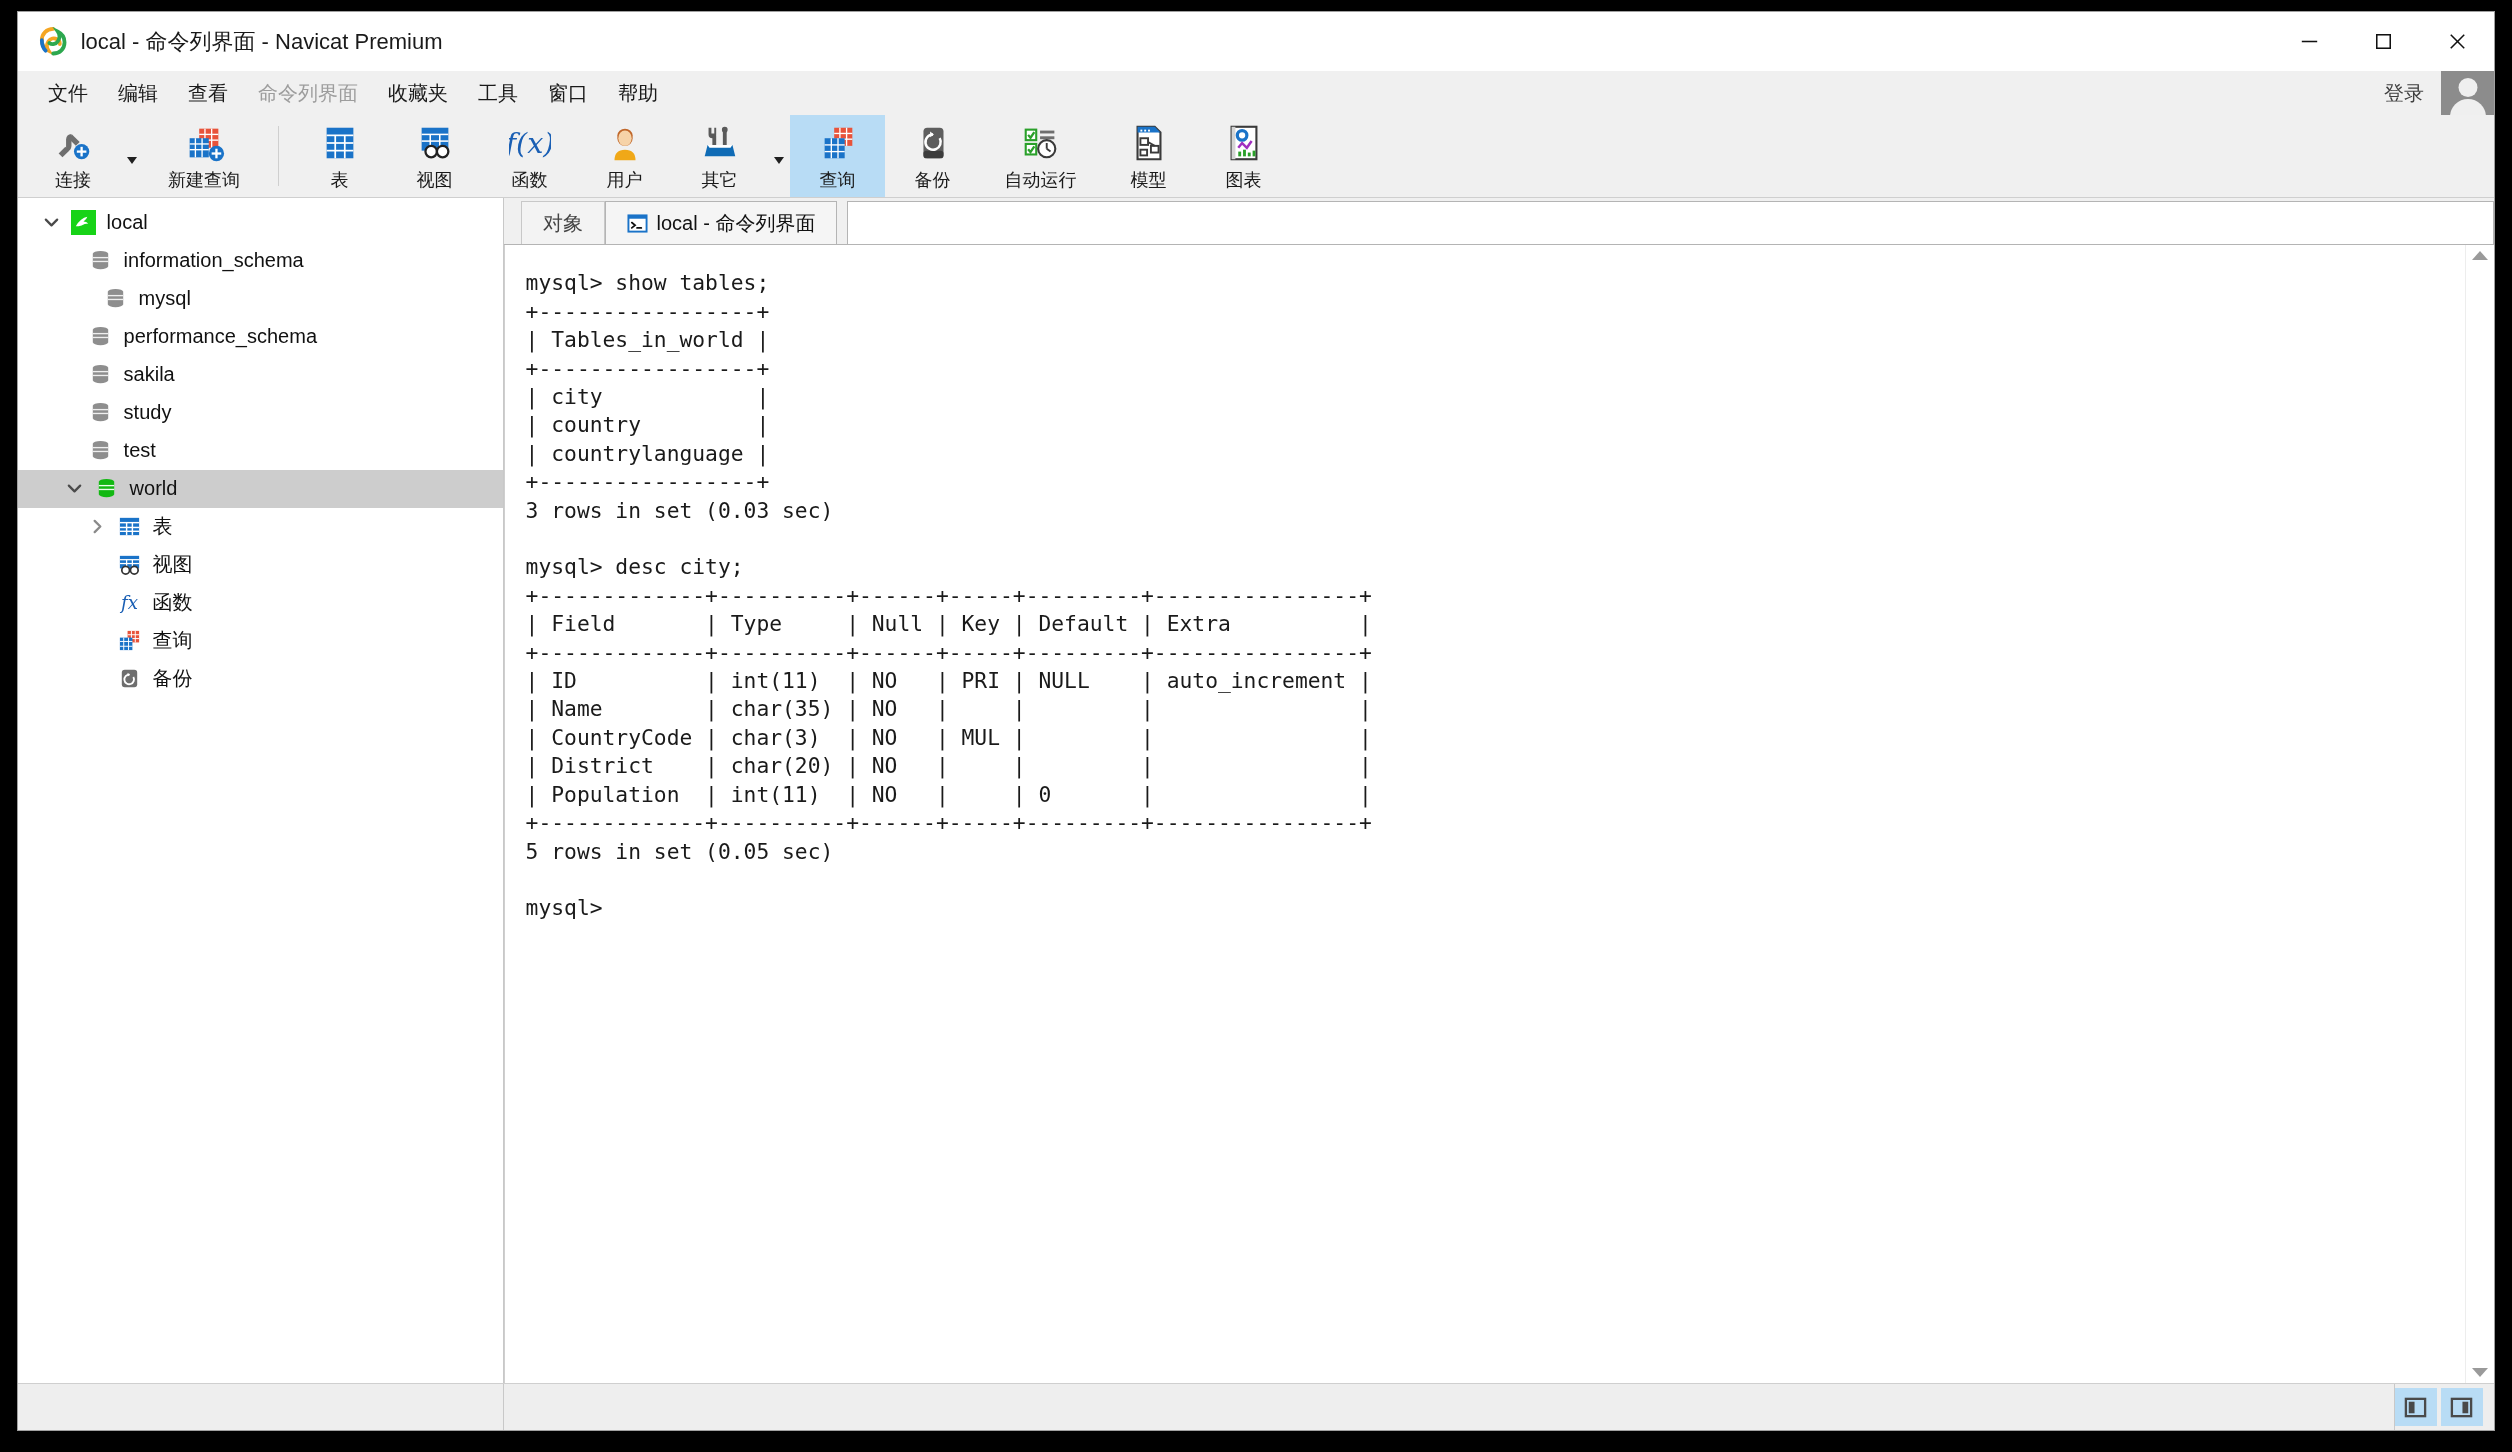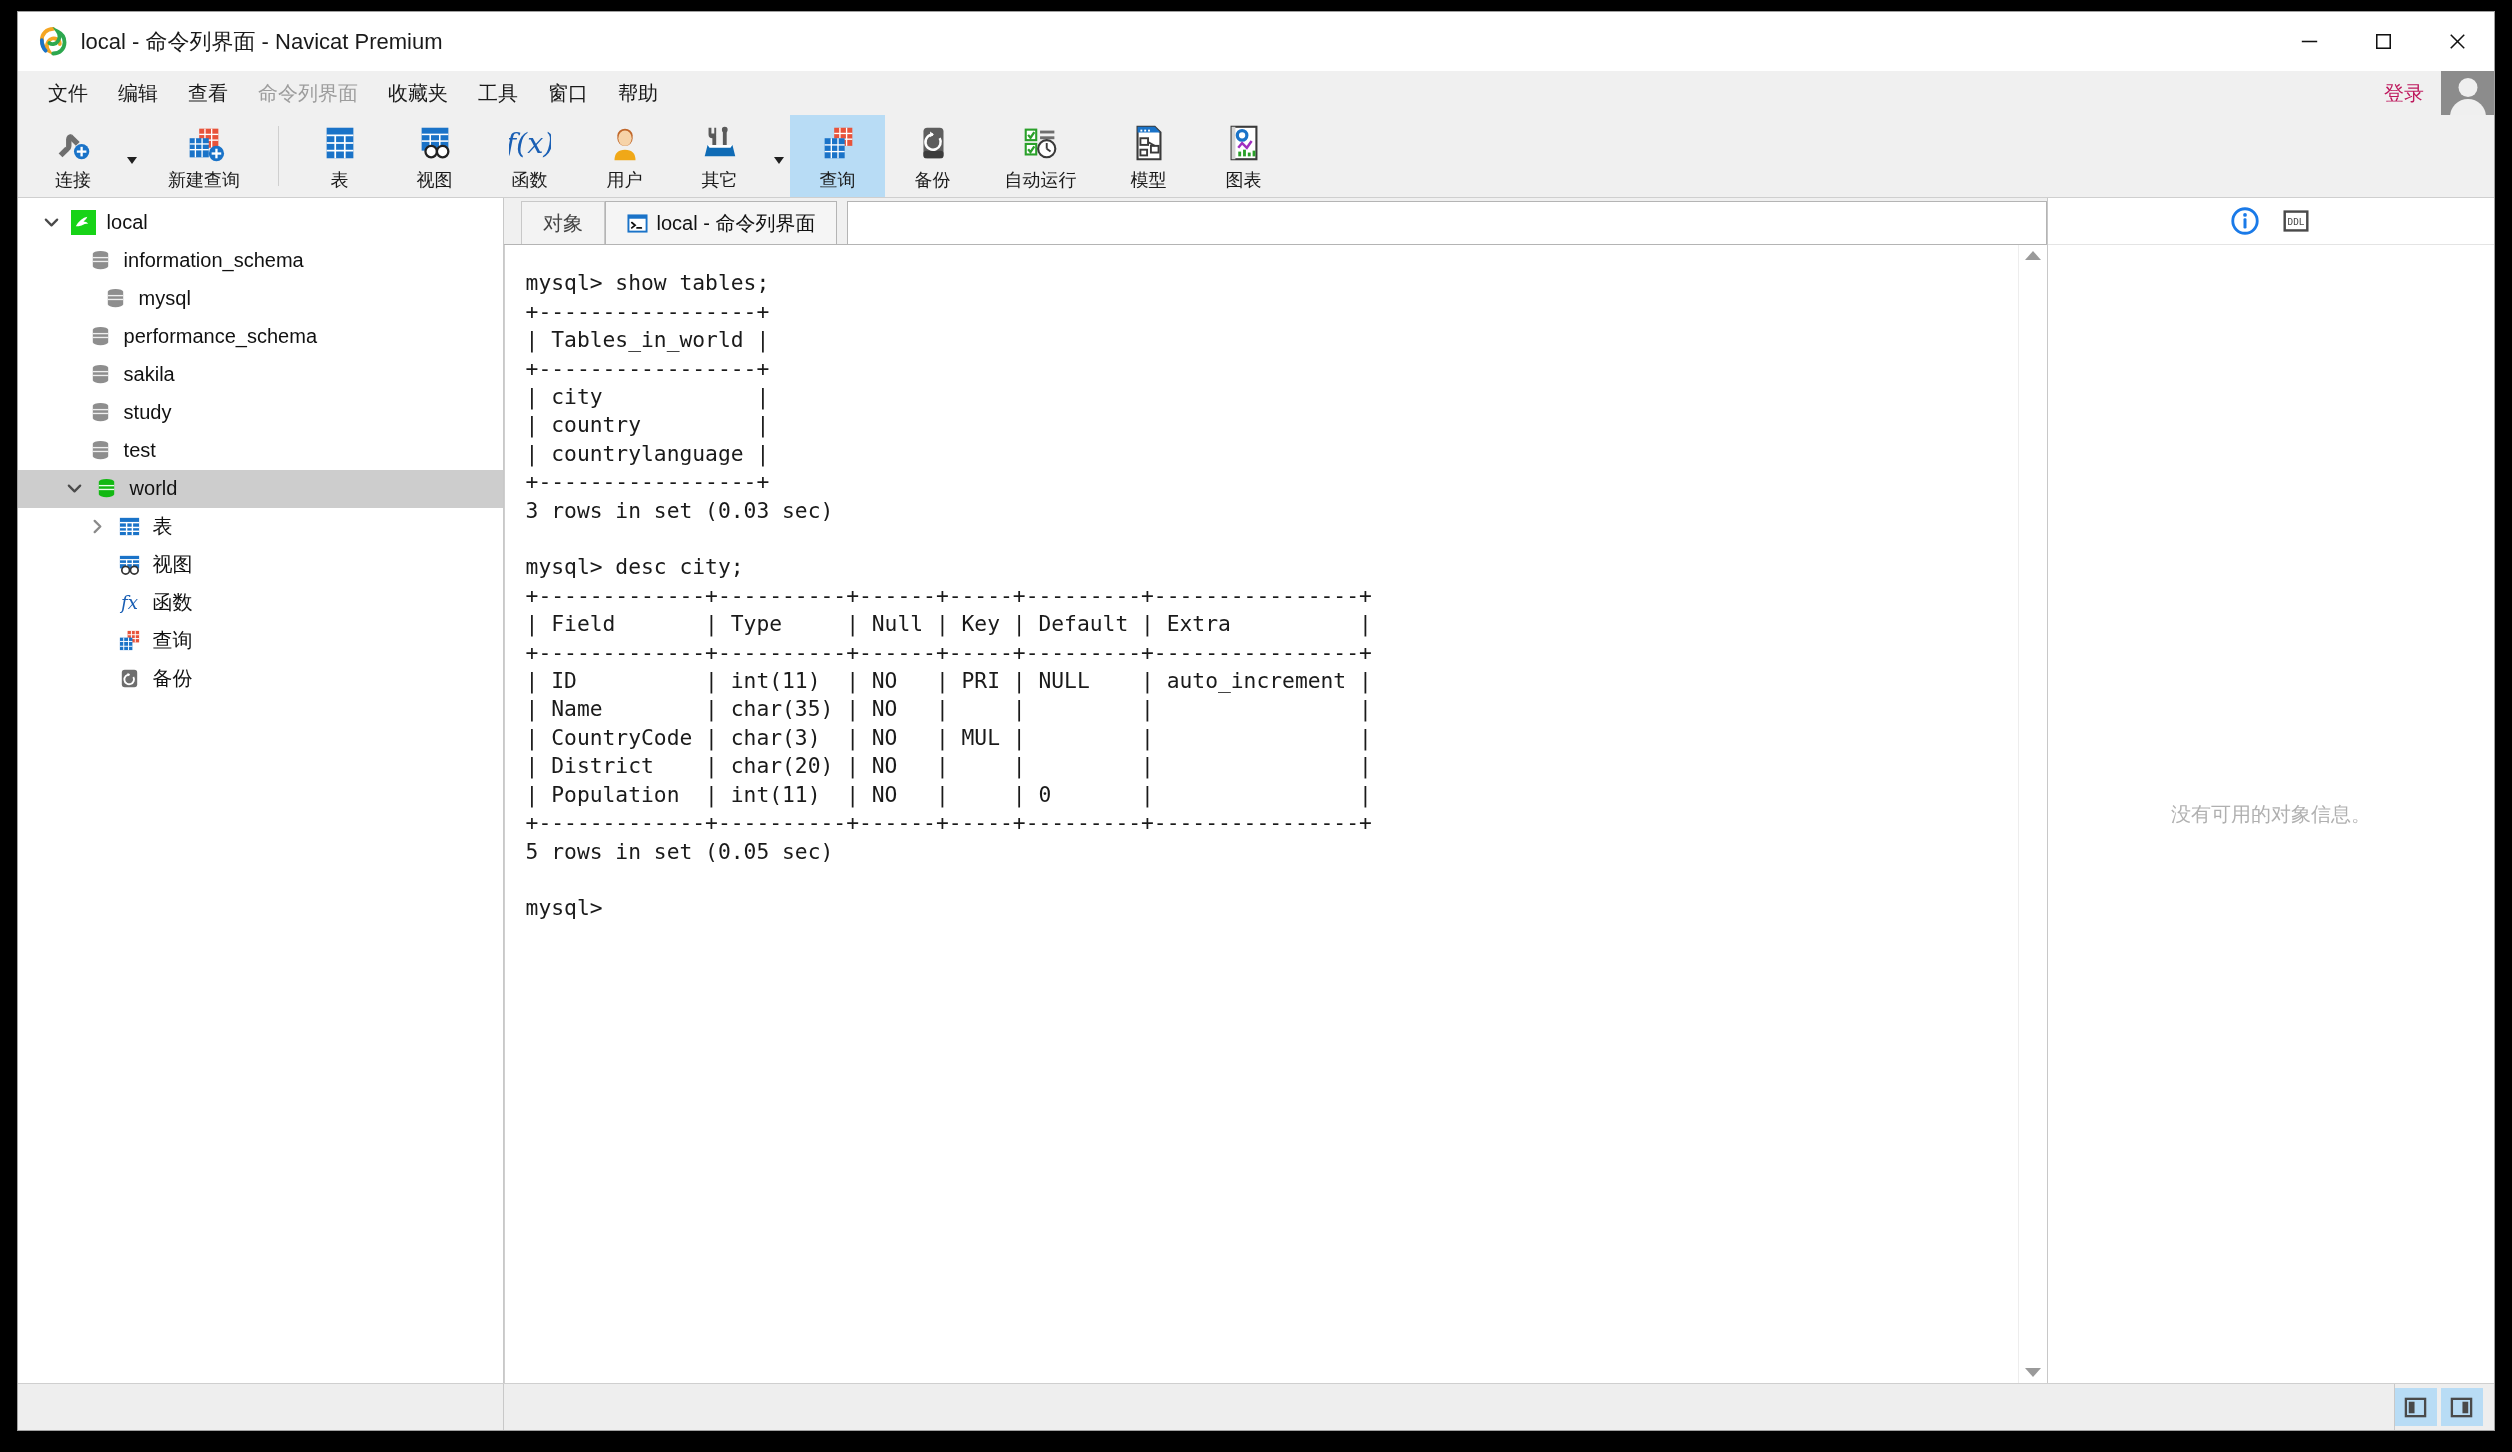--- a/index.html
+++ b/index.html
@@ -29,21 +29,21 @@
           cursor:default;}
   .winbtn svg{display:block;}
   
   .menubar{
     height:44px;flex:0 0 44px;background:#f0f0f0;display:flex;align-items:center;
     padding-left:15px;
   }
   .menu-item{font-size:20px;color:#1a1a1a;padding:3.8px 15px;white-space:nowrap;cursor:default;}
   .menu-item.disabled{color:#9d9d9d;}
   .menu-right{margin-left:auto;display:flex;align-items:center;gap:0;padding-right:0;}
-  .login-text{font-size:20px;color:#be185d;padding:0 17px;white-space:nowrap;}
+  .login-text{font-size:20px;color:#404040;padding:0 17px;white-space:nowrap;}
   .avatar{width:53px;height:44px;background:#8c8c8c;position:relative;overflow:hidden;}
   .avatar .head{position:absolute;left:50%;top:6.6px;transform:translateX(-50%);
                 width:19px;height:19px;border-radius:50%;background:#efefef;}
   .avatar .body{position:absolute;left:50%;top:27.5px;transform:translateX(-50%);
                 width:36px;height:25px;border-radius:18px 18px 0 0;background:#efefef;}
   
   .toolbar{
     height:82px;flex:0 0 82px;background:#f0f0f0;display:flex;align-items:stretch;
     padding-left:7.6px;border-bottom:0.9px solid #cfcfcf;
   }
@@ -667,40 +667,20 @@
 
 mysql&gt;</pre>
         </div>
         <div class="vscroll">
           <span class="arr up"></span>
           <span class="arr dn"></span>
         </div>
       </div>
     </div>
 
-    <div class="rightpanel">
-      <div class="rp-tabs">
-        <span class="rp-tab">
-          <svg width="32" height="32" viewBox="0 0 34 34">
-              <circle cx="17" cy="17" r="13" fill="none" stroke="#1a7ae8" stroke-width="3"></circle>
-            <circle cx="17" cy="10.5" r="2" fill="#1a7ae8"></circle>
-              <rect x="15.4" y="14" width="3.2" height="11" rx="1.3" fill="#1a7ae8"></rect>
-            </svg>
-        </span>
-        <span class="rp-tab">
-          <svg width="32" height="32" viewBox="0 0 34 34">
-              <rect x="5" y="7" width="24" height="20" fill="#fff" stroke="#4a4a4a" stroke-width="2.6"></rect>
-            <text x="17" y="21" font-size="10" font-family="'DejaVu Sans Mono',monospace" fill="#4a4a4a" text-anchor="middle">DDL</text>
-            </svg>
-        </span>
-      </div>
-      <div class="rp-body">
-        <span class="rp-msg">没有可用的对象信息。</span>
-      </div>
-    </div>
 
   </div>
 
   <div class="statusbar">
     <div class="sb-left"></div>
     <div class="sb-mid"></div>
     <div class="sb-right">
       <span class="sb-tgl">
         <svg width="25" height="25" viewBox="0 0 26 26">
             <rect x="3" y="4" width="20" height="18" fill="none" stroke="#4a4a4a" stroke-width="2.4"></rect>

